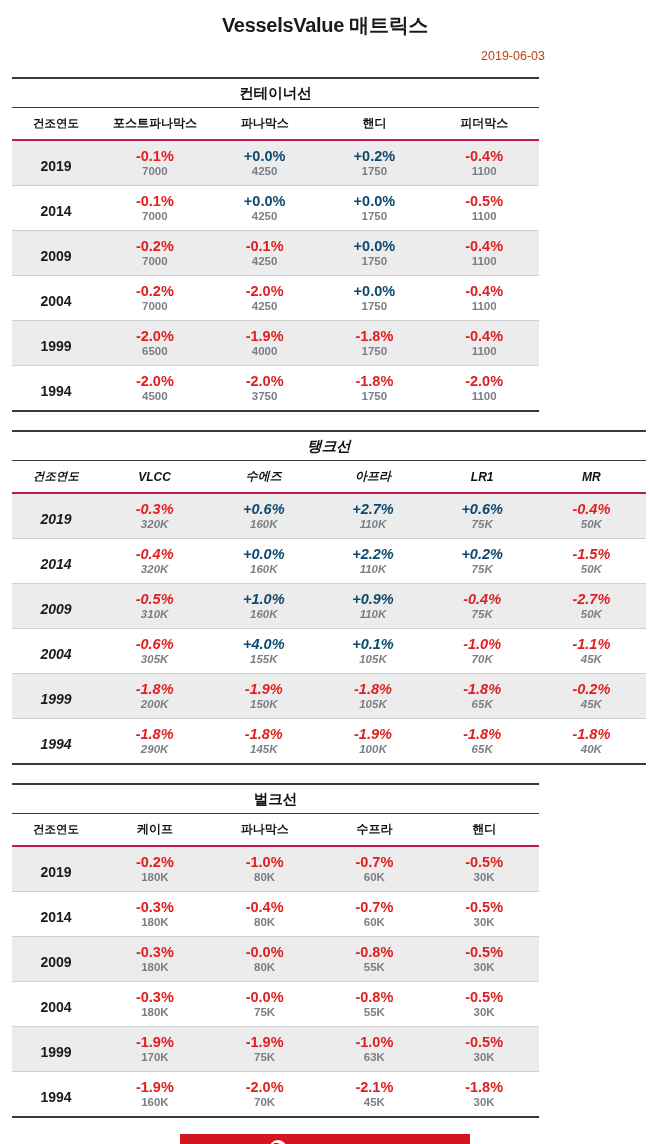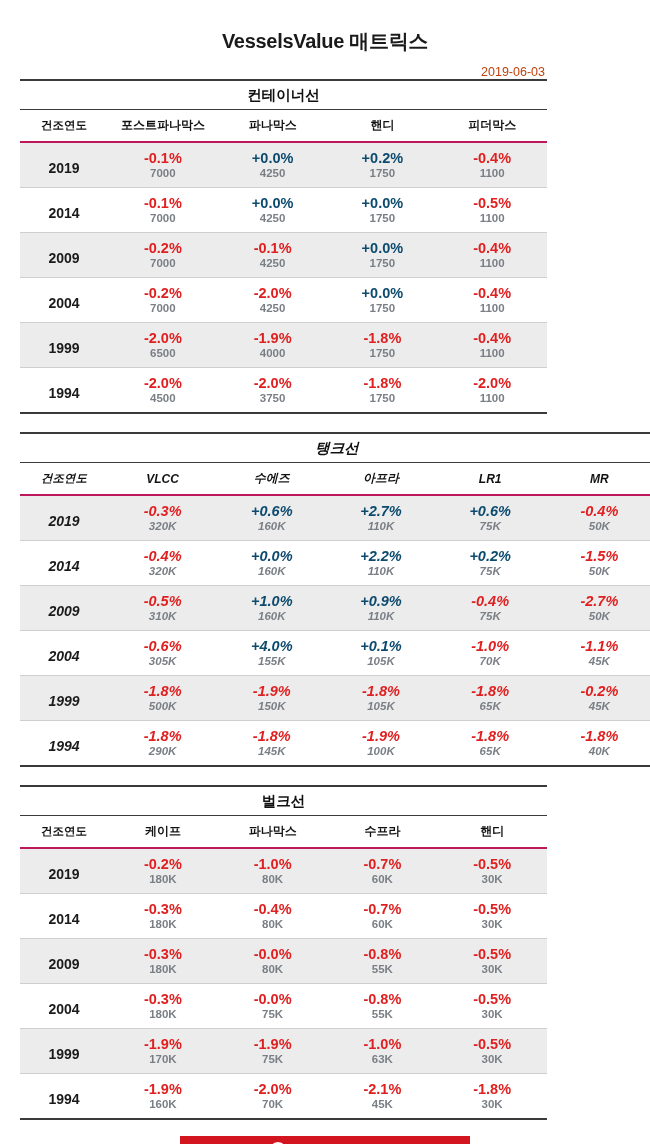--- a/index.html
+++ b/index.html
@@ -17,32 +17,32 @@
   .page {
     width: 650px;
     box-sizing: border-box;
     padding: 0;
   }
   .title {
     text-align: center;
     font-size: 20px;
     font-weight: bold;
     color: #1a1a1a;
-    padding-top: 28px;
+    padding-top: 12px;
     letter-spacing: -0.3px;
   }
   .date {
     text-align: right;
     font-size: 12.5px;
     color: #c2410c;
     padding: 10px 105px 0 0;
   }
   .section {
-    margin-top: 0;
-    padding: 0 20px;
+    margin-top: 14px;
+    padding: 0 12px;
   }
   table.matrix {
     border-collapse: collapse;
     table-layout: fixed;
     width: 100%;
   }
   .wrap-4 { width: 527px; }
   .wrap-5 { width: 634px; }
   .section-inner {
     position: relative;
@@ -370,21 +370,21 @@
               </tr>
               <tr class="pct shaded">
                 <td class="year" rowspan="2">1999</td>
                 <td class="down">-1.8%</td>
                 <td class="down">-1.9%</td>
                 <td class="down">-1.8%</td>
                 <td class="down">-1.8%</td>
                 <td class="down">-0.2%</td>
               </tr>
               <tr class="val shaded">
-                <td>500K</td>
+                <td>200K</td>
                 <td>150K</td>
                 <td>105K</td>
                 <td>65K</td>
                 <td>45K</td>
               </tr>
               <tr class="rowgroup-sep">
                 <td colspan="6"></td>
               </tr>
               <tr class="pct plain">
                 <td class="year" rowspan="2">1994</td>

